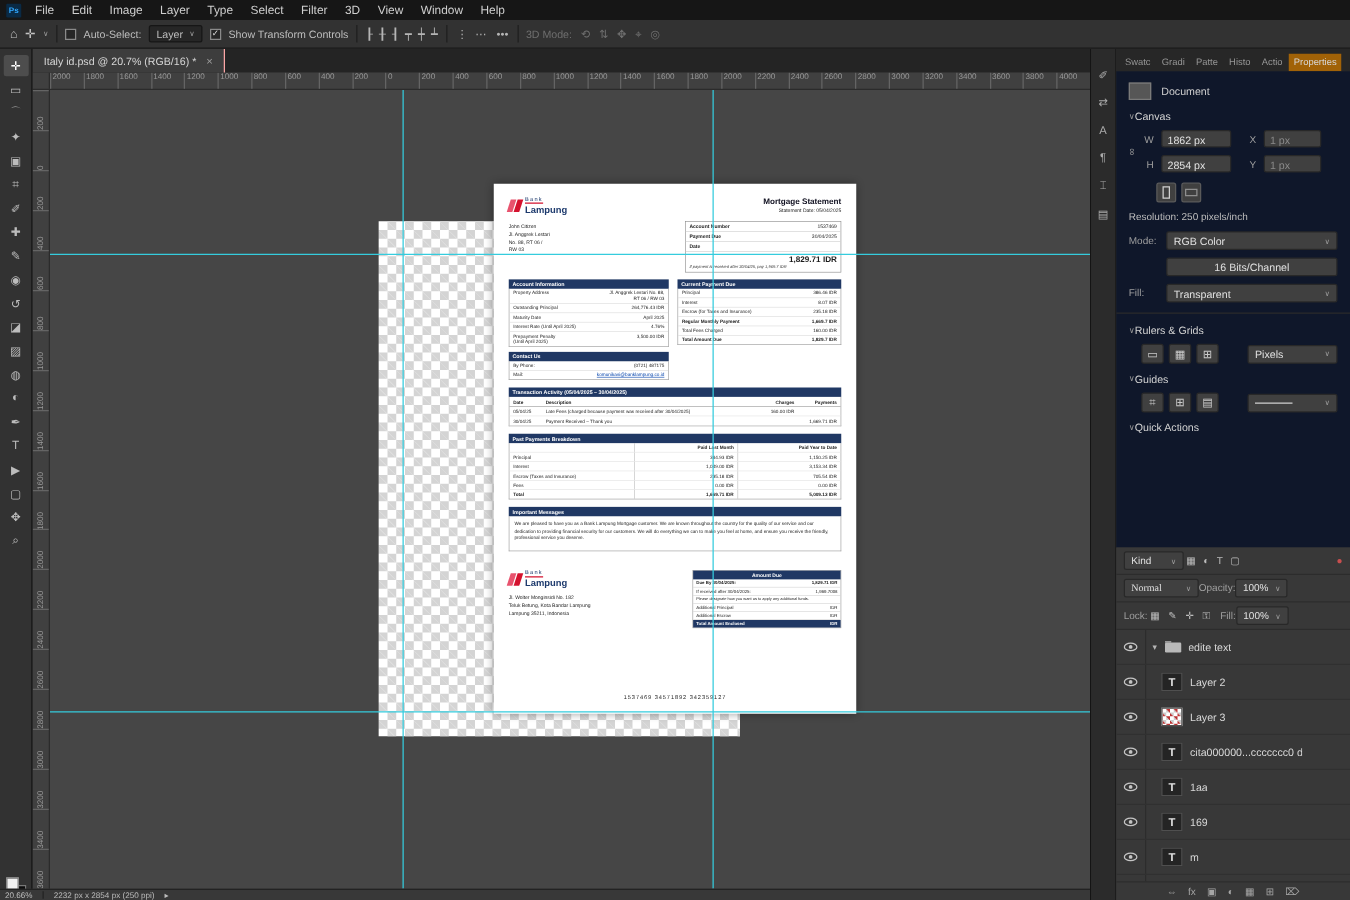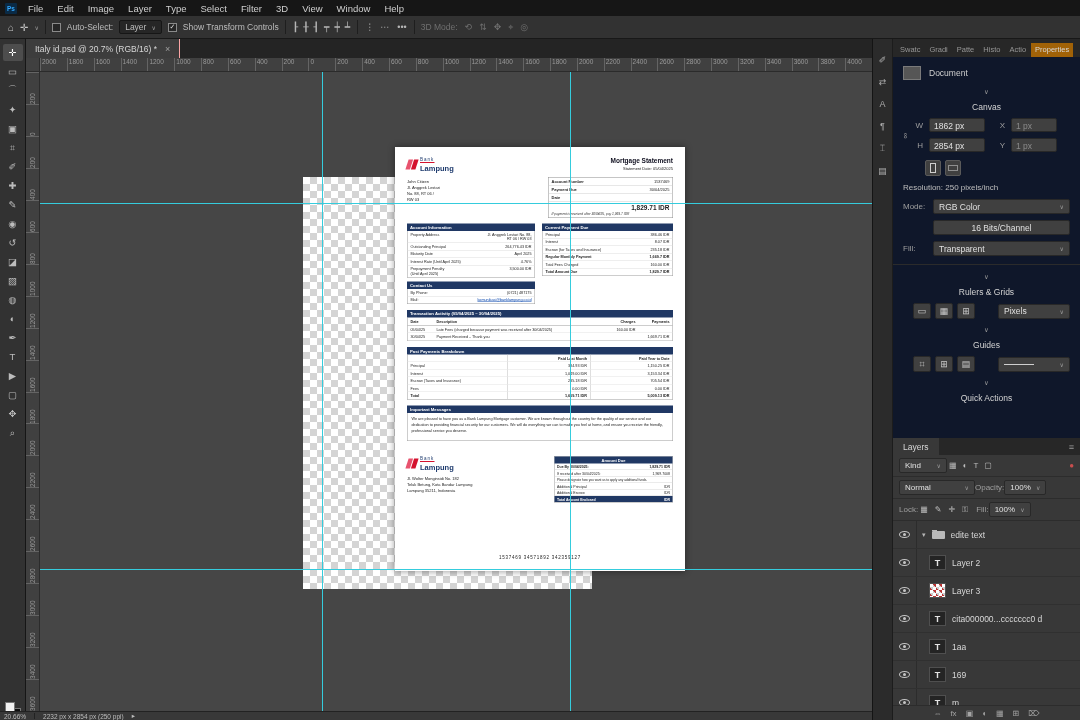--- a/index.html
+++ b/index.html
@@ -137,21 +137,21 @@
     flex-direction:column; align-items:center; padding-top:16px; gap:12px; font-size:9px; color:#ababab; }
   #panels { flex:1; display:flex; flex-direction:column; }
   .panel-tabs { height:18px; background:#272727; display:flex; align-items:flex-end; gap:1px;
     padding-left:3px; font-size:7.5px; color:#969696; }
   .ptab { padding:2px 4px 3px; white-space:nowrap; overflow:hidden; }
   .ptab.active { background:#a16207; color:#d8d8d8; }
 
   #props { background:#0f172a; height:381px; padding:6px 10px 12px; font-size:8.5px; color:#c3c3c3; overflow:hidden; }
   .doc-row { display:flex; align-items:center; gap:8px; margin:3px 0 8px; color:#cfcfcf; }
   .doc-thumb { width:18px; height:14px; background:#565656; border:1px solid #7a7a7a; flex:none; }
-  .sec-title { display:flex; gap:6px; align-items:center; color:#d2d2d2; margin:7px 0 6px;flex-direction:column; }
+  .sec-title { display:flex; gap:0; align-items:center; color:#d2d2d2; margin:7px 0 6px; }
   .sec-chev { font-size:6.5px; color:#9a9a9a; }
   .wh { position:relative; display:grid; grid-template-columns:10px 56px 14px 46px; gap:6px 6px;
     align-items:center; margin-left:10px; }
   .flabel { color:#9f9f9f; font-size:8px; text-align:right; }
   .pfield { background:#404040; border:1px solid #282828; border-radius:2px; padding:2px 4px;
     color:#e0e0e0; height:14px; overflow:hidden; white-space:nowrap; }
   .pfield.dim { color:#8a8a8a; }
   .link-ico { position:absolute; left:-10px; top:13px; font-size:8px; color:#9a9a9a; transform:rotate(90deg); }
   .orient-row { display:flex; gap:4px; margin:8px 0 6px 22px; }
   .orient { width:16px; height:16px; border:1px solid #5a5a5a; border-radius:2px; display:flex;
@@ -758,40 +758,36 @@
           <span class="tiny-chev">∨</span>
         </span>
       </div>
       <div class="sec-title">
         <span class="sec-chev">∨</span>
         <span>Quick Actions</span>
       </div>
     </div>
 
     <div id="layers">
-      <div class="layers-head">
-        <span class="ltab">Layers</span>
-        <span class="lmenu">≡</span>
-      </div>
       <div class="lrow">
         <span class="pselect" style="flex:none;width:48px;">
           <span>Kind</span>
           <span class="tiny-chev">∨</span>
         </span>
         <span style="display:inline-flex;gap:2px;">
 
         <span class="kind-ico">▦</span>
             <span class="kind-ico">◐</span>
             <span class="kind-ico">T</span>
             <span class="kind-ico">▢</span>
           </span>
         <span class="red-dot">●</span>
       </div>
       <div class="lrow">
-        <span class="pselect" style="flex:none;width:76px;">
+        <span class="pselect" style="flex:none;width:60px;font-family:Liberation Serif, serif;">
           <span>Normal</span>
           <span class="tiny-chev">∨</span>
         </span>
         <span class="lbl2">Opacity:</span>
         <span class="pselect" style="flex:none;width:42px;">
           <span>100%</span>
           <span class="tiny-chev">∨</span>
         </span>
       </div>
       <div class="lrow">

